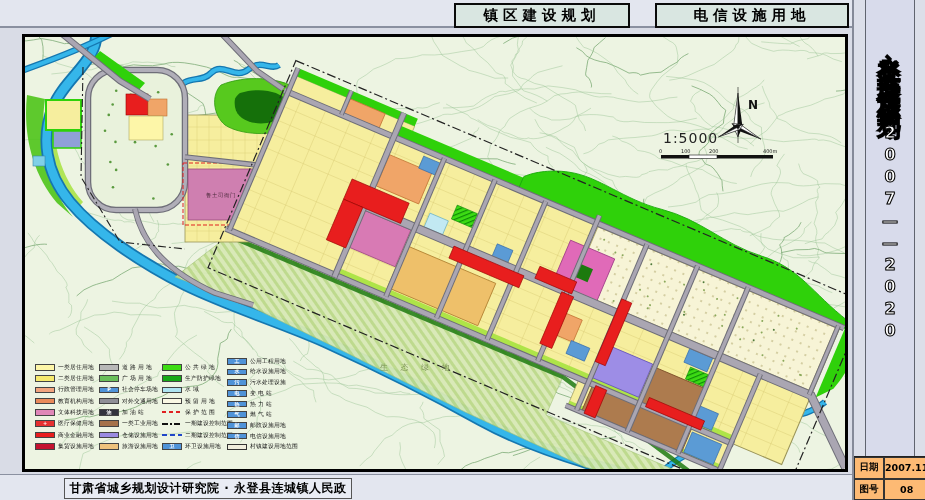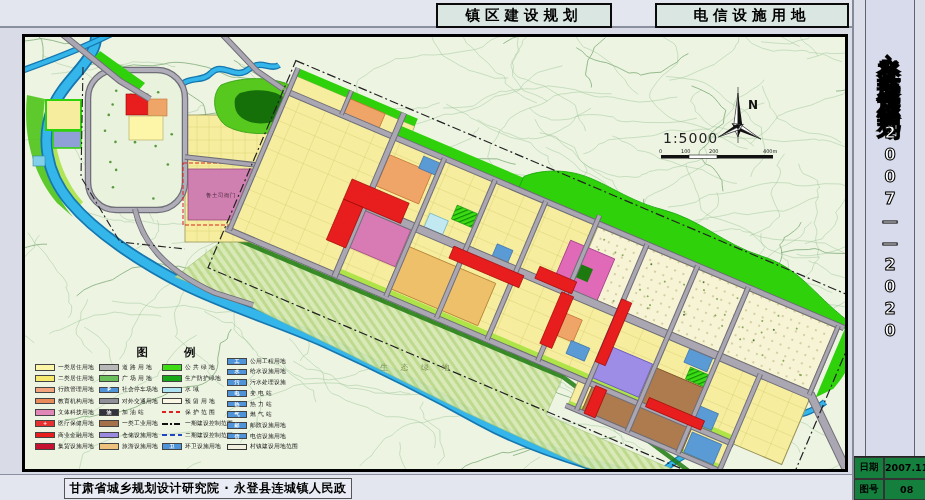--- a/index.html
+++ b/index.html
@@ -2,21 +2,21 @@
 <html><head>
 <meta charset="utf-8">
 <style>
   html,body{margin:0;padding:0;}
   body{width:925px;height:500px;overflow:hidden;font-family:"DejaVu Sans","Liberation Sans",sans-serif;background:#d6d9e4;}
   .page{position:relative;width:925px;height:500px;background:#d9dce6;}
   
   .top-strip{position:absolute;left:0;top:0;width:852px;height:28px;background:#e3e6ef;border-bottom:2px solid #8a90a0;box-sizing:border-box;}
   .title-box{position:absolute;top:3px;height:21px;background:#d9e6e1;border:2px solid #0a0a0a;box-sizing:content-box;
     font-weight:700;font-size:14.5px;letter-spacing:5px;line-height:21px;text-align:center;color:#000;}
-  .tb1{left:436px;width:172px;}
+  .tb1{left:454px;width:172px;}
   .tb2{left:655px;width:190px;}
   
   .map-frame{position:absolute;left:22px;top:34px;width:826px;height:438px;border:3px solid #000;box-sizing:border-box;background:#edf4e2;}
   svg{display:block;}
   .ct{fill:none;stroke:#96c290;stroke-width:.55;opacity:.8}
   .ctd{stroke:#79a873;stroke-width:.85;opacity:.9}
   .gl{stroke:#d6c972;stroke-width:.45;opacity:.85}
   
   .legend{position:absolute;left:6px;top:306px;width:305px;height:128px;}
   .lg-title{position:absolute;left:70px;top:2px;width:130px;text-align:center;font-weight:700;font-size:11.5px;letter-spacing:16px;color:#111;text-indent:16px;}
@@ -33,21 +33,21 @@
   .l-blue{background:repeating-linear-gradient(90deg,#2046c8 0 5px,transparent 5px 8px);}
   .sw.hatch{background-image:repeating-linear-gradient(45deg,rgba(0,90,0,.55) 0 1px,transparent 1px 3px);}
   .sw.outline2{border:1px solid #333;background:#f0eedd;}
   .lbl{font-size:5.8px;color:#111;letter-spacing:.2px;}
   
   .side-panel{position:absolute;left:852px;top:0;width:73px;height:500px;background:#dcdfe9;border-left:2px solid #858a98;box-sizing:border-box;}
   .title-col{position:absolute;left:11px;right:10px;top:0;bottom:44px;background:#d8dbeb;border-left:1px solid #60646f;border-right:1px solid #60646f;overflow:hidden;}
   .v-text{writing-mode:vertical-rl;text-orientation:upright;margin:0 auto;height:100%;display:block;text-align:left;padding-top:34px;box-sizing:border-box;}
   .v-title{font-size:23px;font-weight:700;letter-spacing:7px;color:#fff;-webkit-text-stroke:1.2px #000;text-shadow:0 0 1px #000;}
   .v-years{font-size:16px;font-weight:700;letter-spacing:3px;color:#fff;-webkit-text-stroke:1px #000;text-shadow:0 0 1px #000;}
-  .panel-table{position:absolute;left:0;right:0;bottom:0;height:43px;display:grid;grid-template-columns:30px 1fr;grid-auto-rows:1fr;background:#15803d;border-top:1.5px solid #222;}
+  .panel-table{position:absolute;left:0;right:0;bottom:0;height:43px;display:grid;grid-template-columns:30px 1fr;grid-auto-rows:1fr;background:#fdba74;border-top:1.5px solid #222;}
   .panel-table div{border:.5px solid #333;display:flex;align-items:center;justify-content:center;font-weight:700;font-size:9.5px;color:#000;}
   
   .bottom-strip{position:absolute;left:0;top:474px;width:852px;height:26px;background:#e3e6ef;border-top:1.5px solid #8a90a0;box-sizing:border-box;}
   .credit-box{position:absolute;left:64px;top:3px;width:286px;height:19px;background:#e9ecf4;border:1px solid #555;
     font-weight:700;font-size:12px;line-height:19px;text-align:center;letter-spacing:.5px;color:#000;}
 </style>
 </head>
 <body>
 
 <div class="page">
@@ -524,21 +524,20 @@
         <text x="656" y="116" font-size="5" fill="#222">100</text>
         <text x="684" y="116" font-size="5" fill="#222">200</text>
         <text x="738" y="116" font-size="5" fill="#222">400m</text>
         <rect x="636" y="118" width="28" height="3.5" fill="#111"></rect>
         <rect x="664" y="118" width="28" height="3.5" fill="#fff" stroke="#111" stroke-width=".6"></rect>
         <rect x="692" y="118" width="56" height="3.5" fill="#111"></rect>
       </g>
     </svg>
 
     <div class="legend" id="legend">
-      <div class="lg-title">图  例</div>
     <div class="lg-col lg-c0">
           <div class="lg-item">
             <span class="sw" style="background: rgb(253, 246, 168);"></span>
             <span class="lbl">一类居住用地</span>
           </div>
           <div class="lg-item">
             <span class="sw" style="background: rgb(246, 234, 110);"></span>
             <span class="lbl">二类居住用地</span>
           </div>
           <div class="lg-item">

